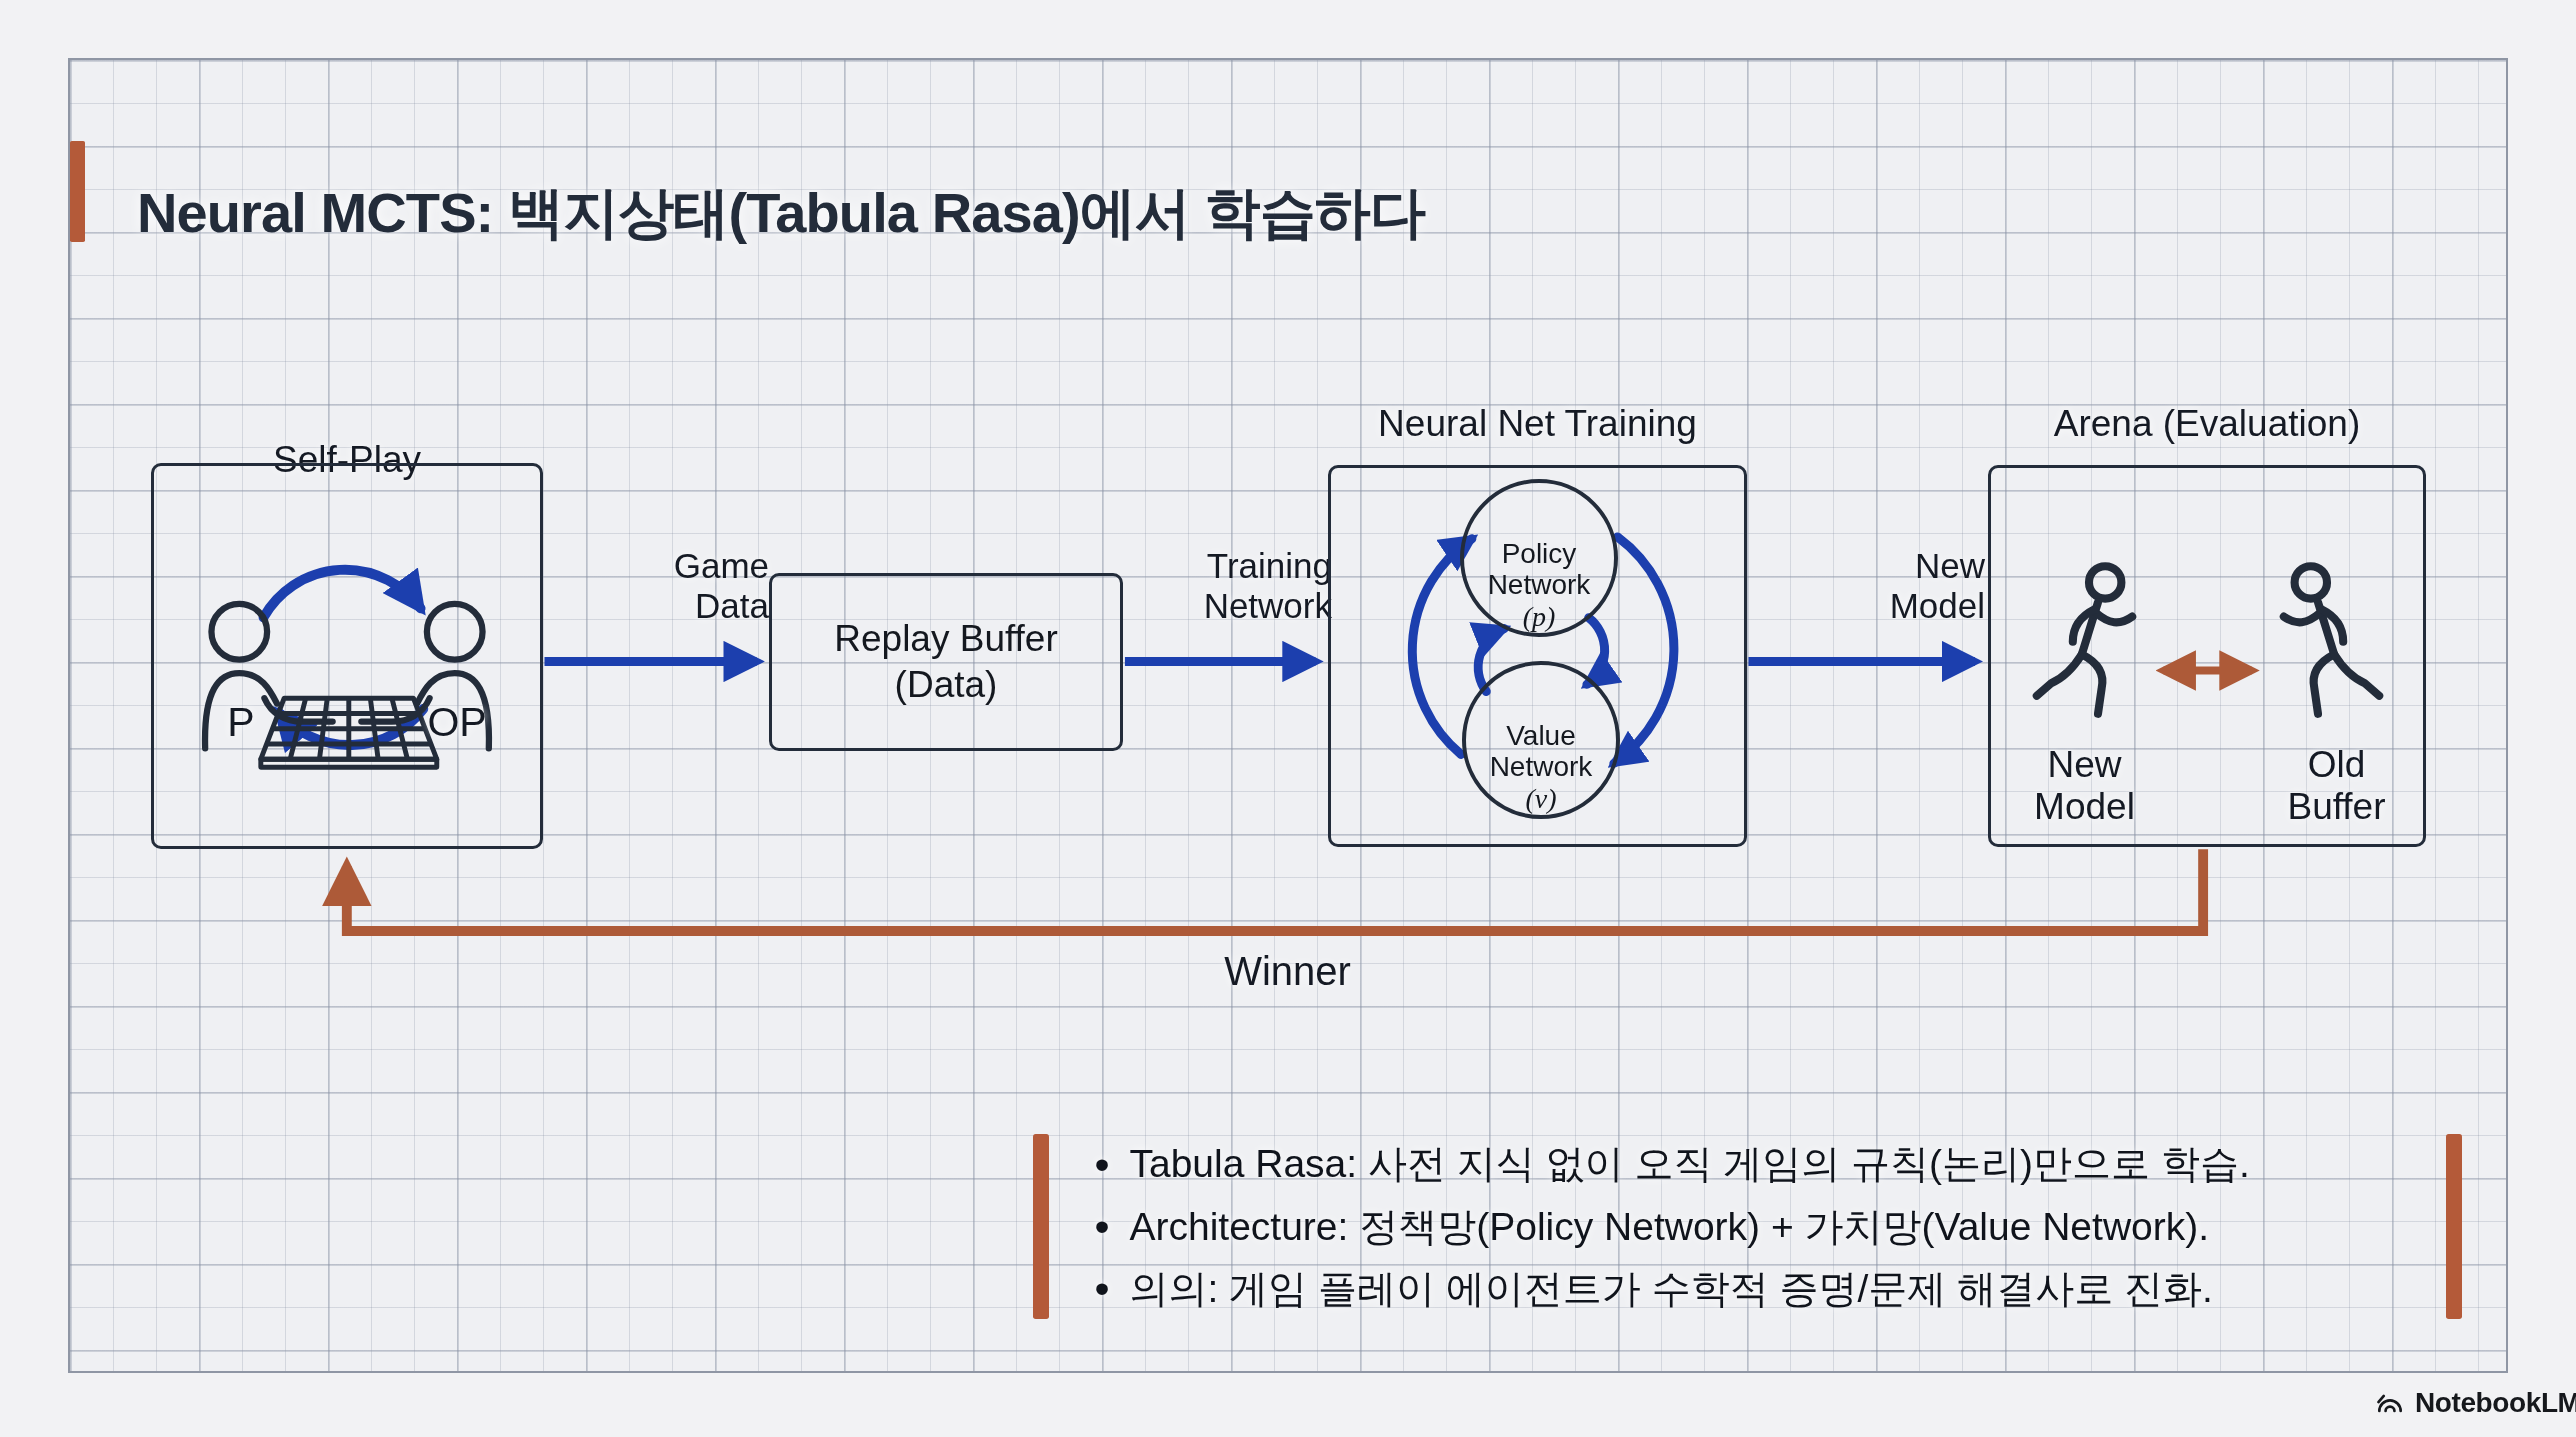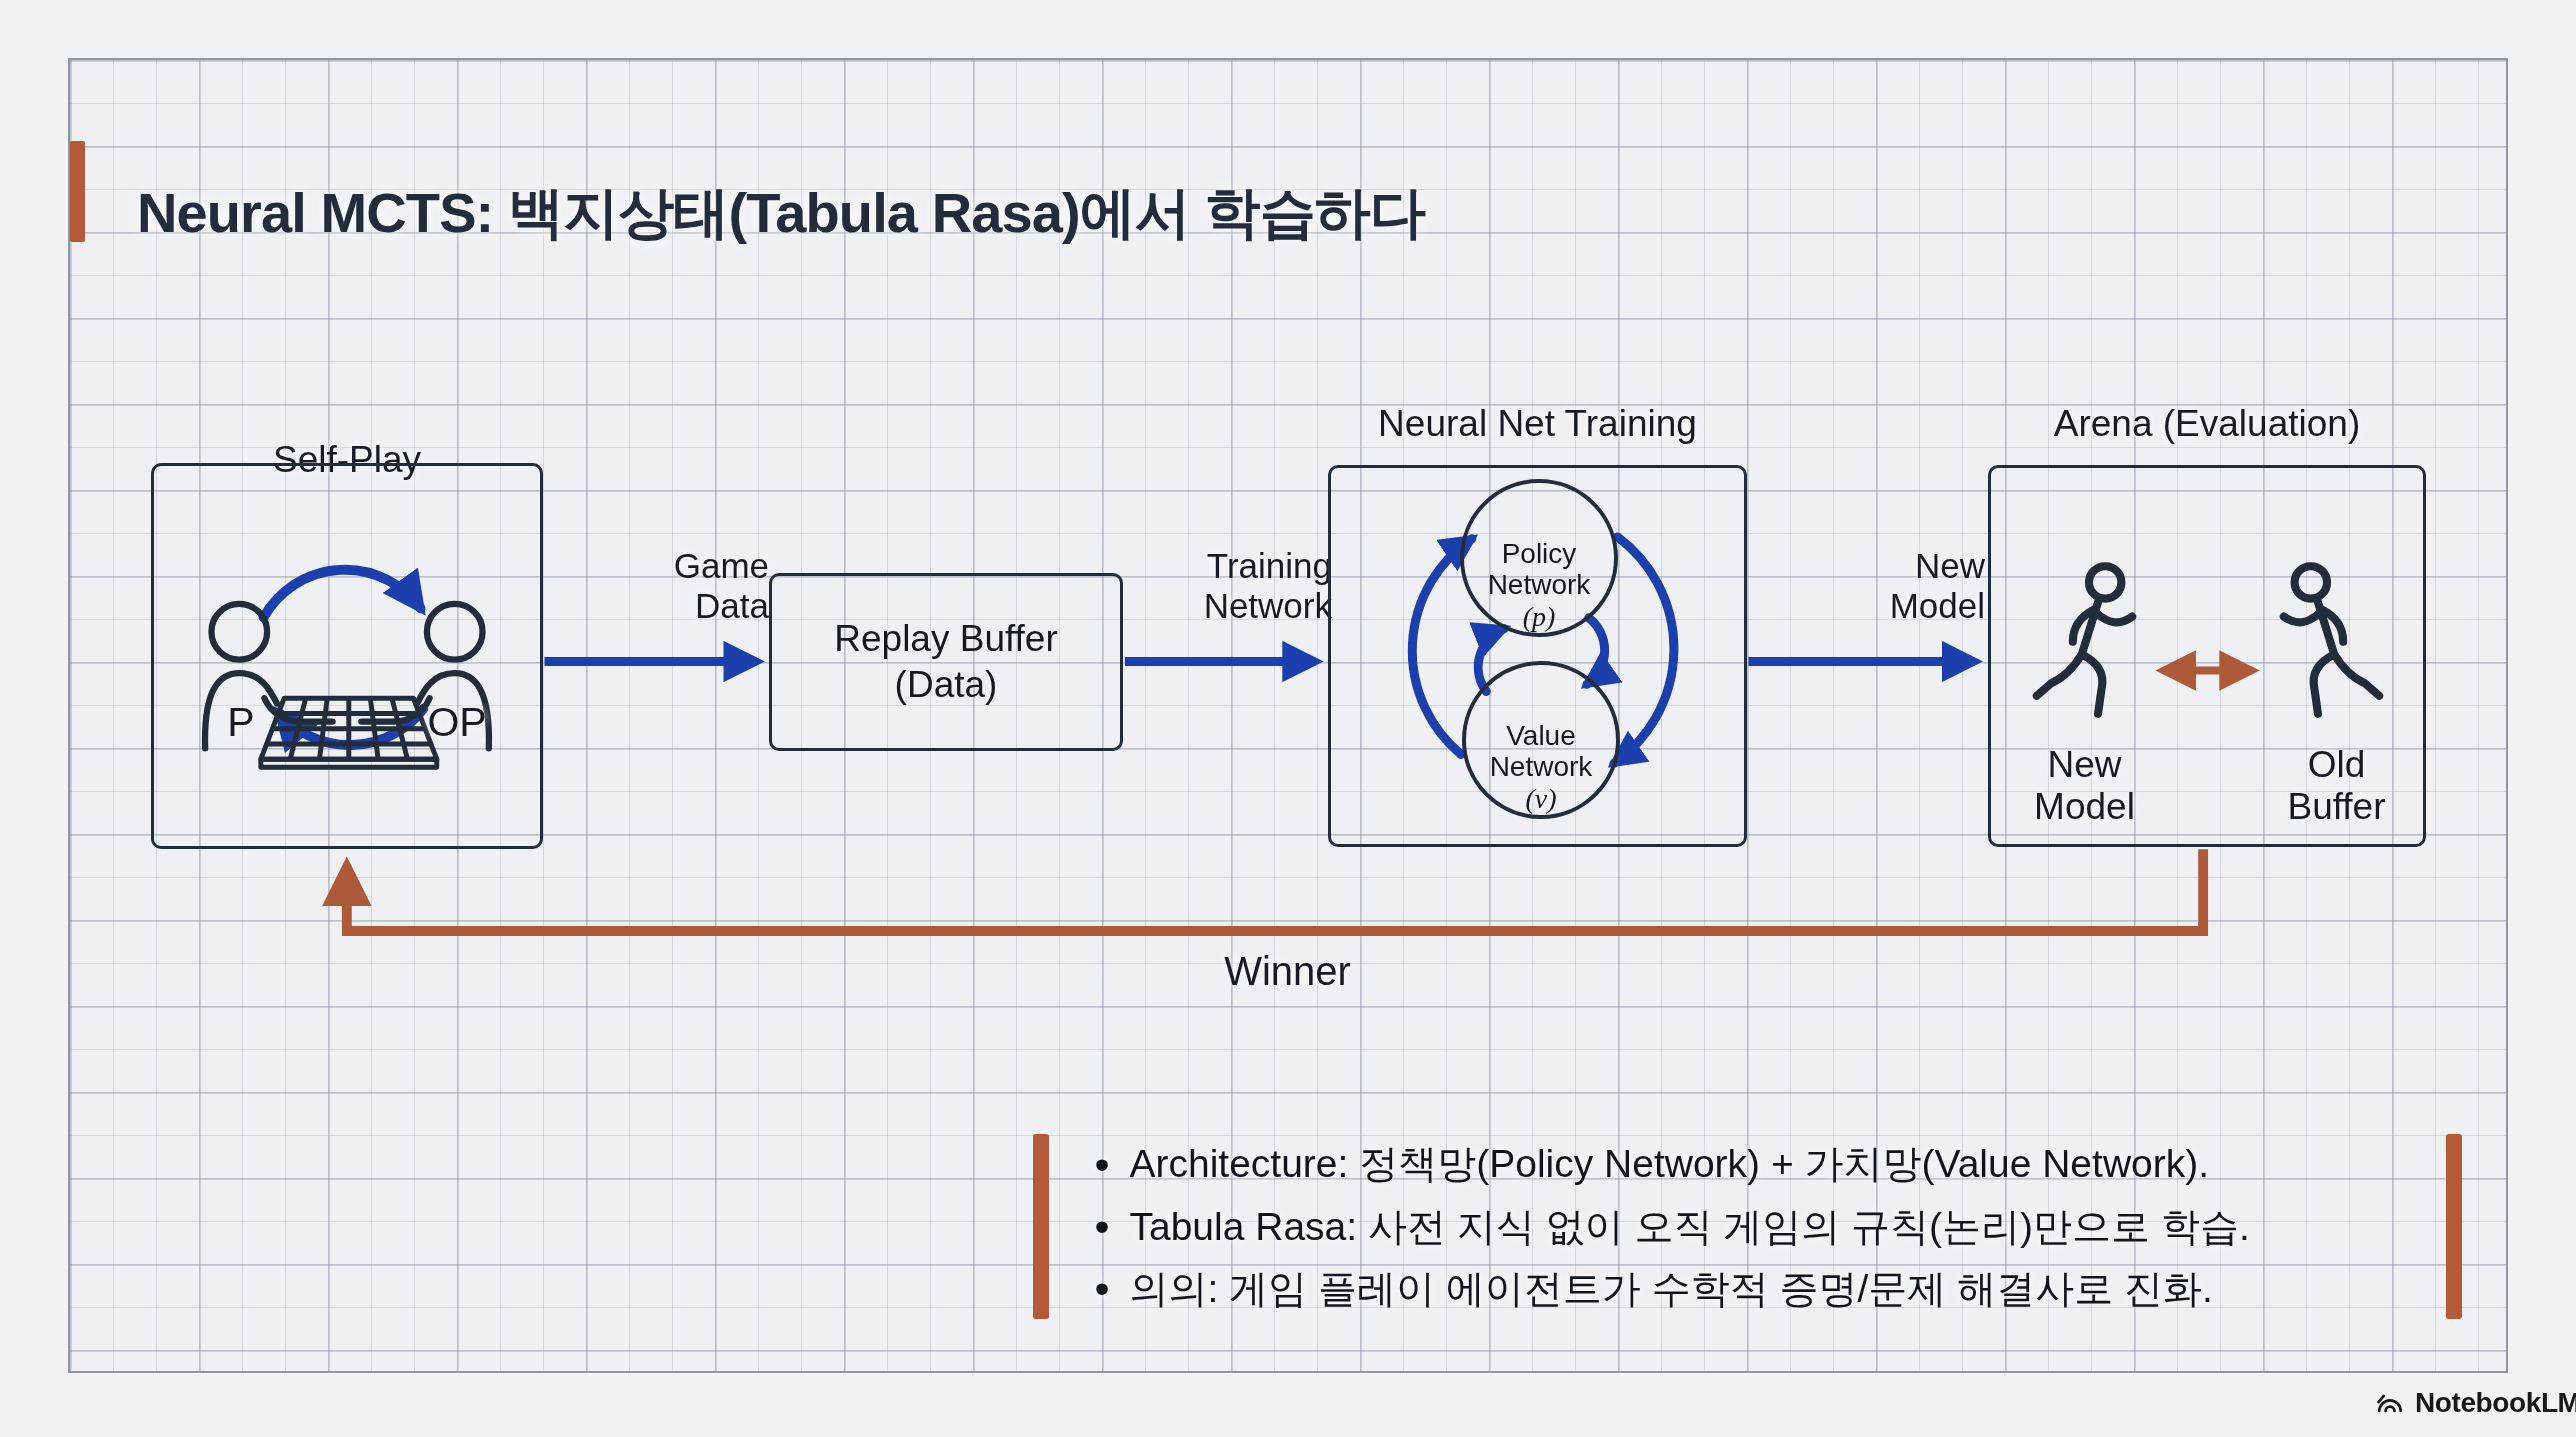--- a/index.html
+++ b/index.html
@@ -202,22 +202,22 @@
     <path d="M 2452 945 L 2452 1036 L 386 1036 L 386 964" stroke="#ad5a38" stroke-width="11" stroke-linejoin="miter" marker-end="url(#mr)"></path>
     <path d="M 2408 746 L 2506 746" stroke="#ad5a38" stroke-width="9" marker-start="url(#mr)" marker-end="url(#mr)"></path>
   </g>
 </svg>
 
 <div class="abs label winner-label" style="left:1175px;top:949px;width:225px;">Winner</div>
 
 <div class="abs bullet-bar" style="left:1033px;top:1134px;height:185px;"></div>
 <div class="abs bullet-bar" style="left:2446px;top:1134px;height:185px;"></div>
 <div class="abs bullets" style="left:1089px;top:1132px;width:1348px;height:189px;">
+  <div class="li">Tabula Rasa: 사전 지식 없이 오직 게임의 규칙(논리)만으로 학습.</div>
   <div class="li">Architecture: 정책망(Policy Network) + 가치망(Value Network).</div>
-  <div class="li">Tabula Rasa: 사전 지식 없이 오직 게임의 규칙(논리)만으로 학습.</div>
   <div class="li">의의: 게임 플레이 에이전트가 수학적 증명/문제 해결사로 진화.</div>
 </div>
 
 <div class="abs footer" style="left:2374px;top:1387px;">
   <svg width="32" height="32" viewBox="0 0 36 36">
     <g fill="none" stroke="#16181c" stroke-width="3" stroke-linecap="round">
       <path d="M 6 27 A 12 12 0 0 1 30 27"></path>
       <path d="M 13 27 A 5 5 0 0 1 23 27"></path>
       <path d="M 5 17 L 11 10"></path>
     </g>

